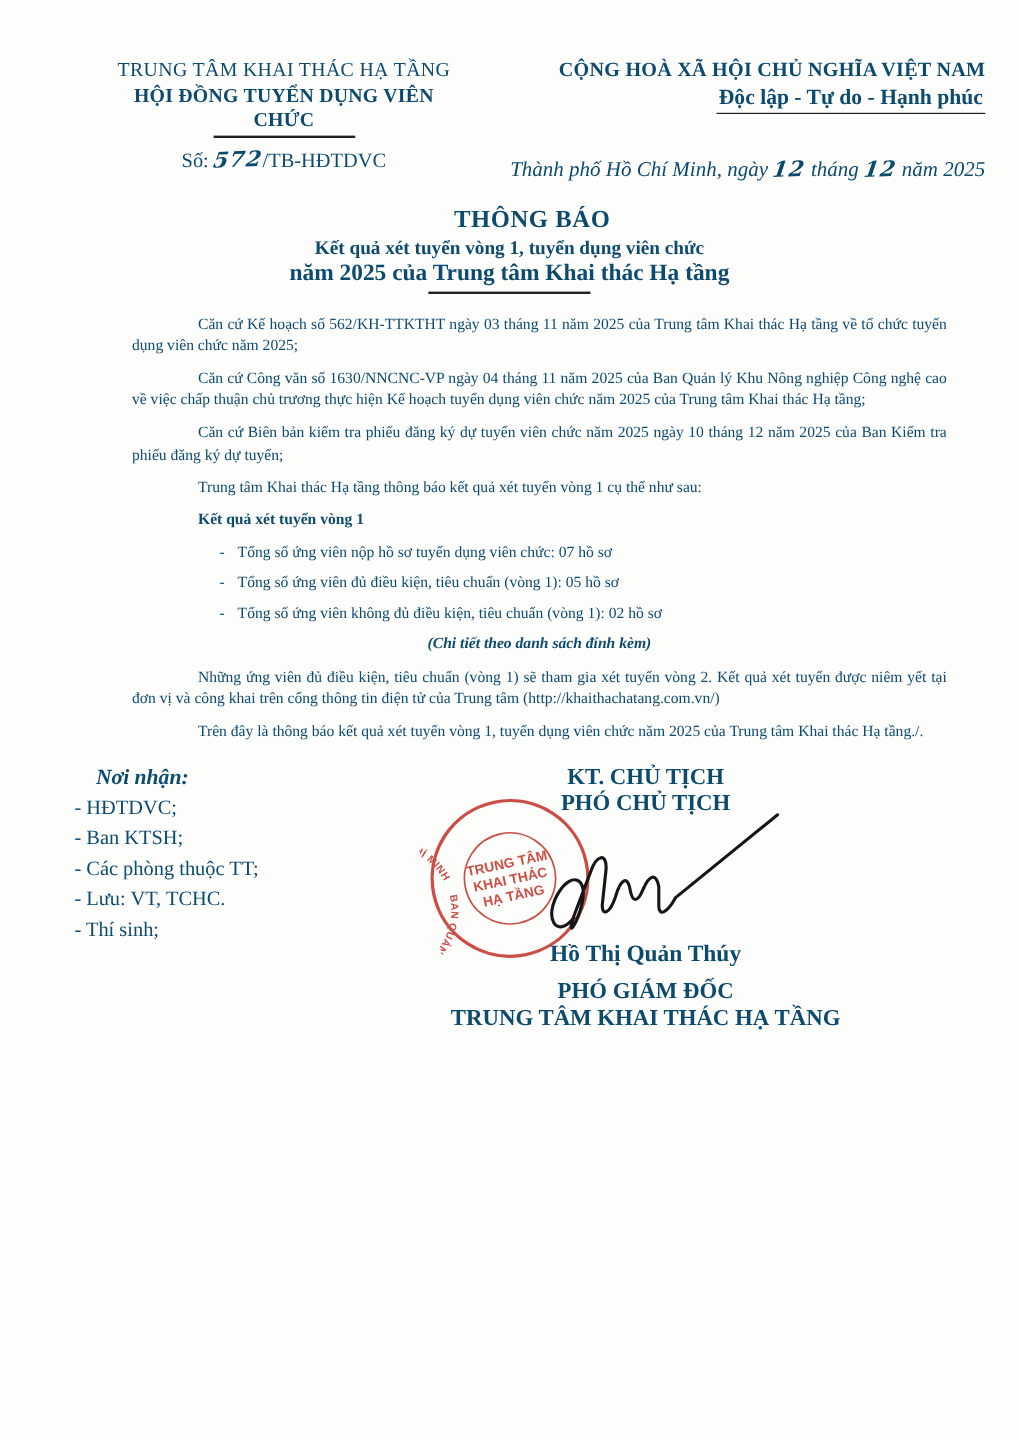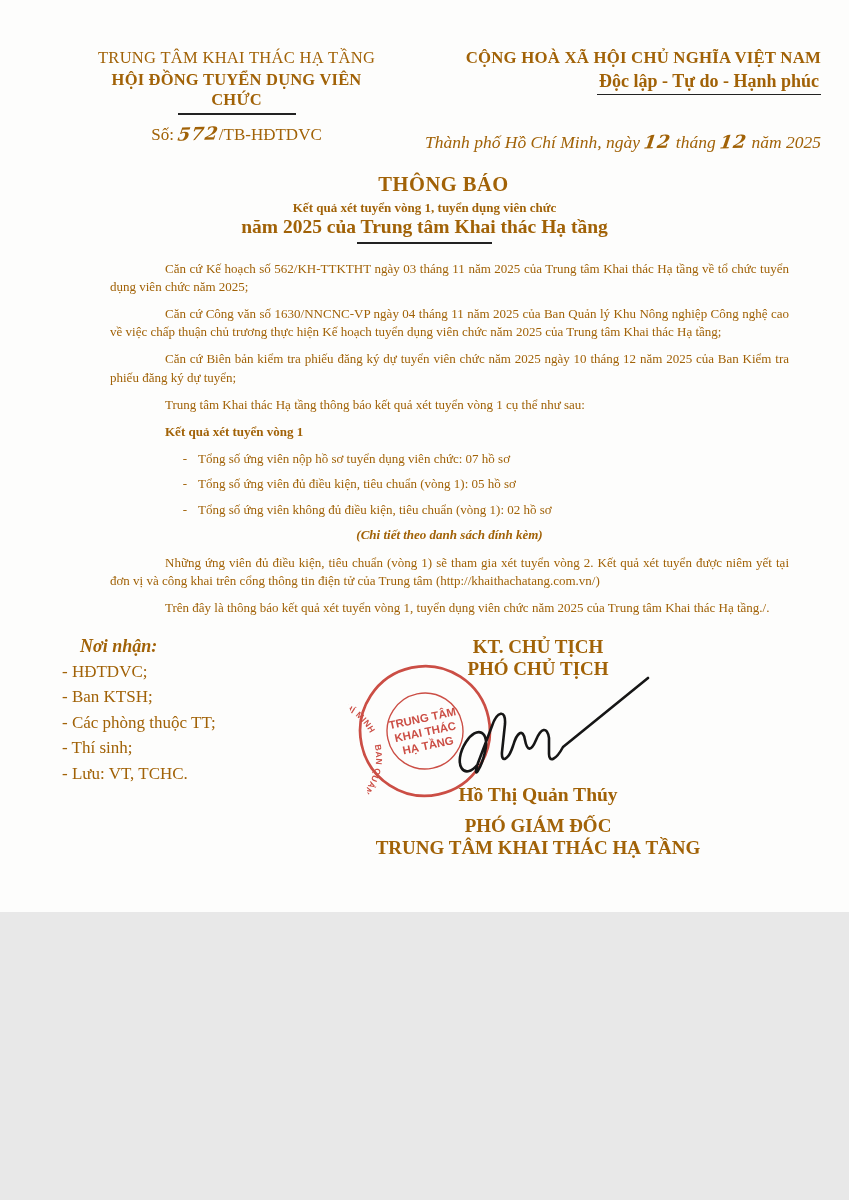--- a/index.html
+++ b/index.html
@@ -1,22 +1,22 @@
 <!DOCTYPE html>
 <html><head>
 <meta charset="utf-8">
 <style>
   html,body { margin:0; padding:0; }
   body { background:#e8e8e8; }
   .page {
     position:relative;
-    width:849px; height:912px;
+    width:849px; height:1200px;
     margin:0 auto;
     background:#fdfdfc;
-    color:#a16207;
+    color:#0c4a6e;
     font-family:"Liberation Serif","DejaVu Serif",serif;
     overflow:hidden;
   }
   
   .hdr { display:flex; padding:48px 28px 0 88px; }
   .hdr-left { width:340px; text-align:center; }
   .hdr-left .org1 { font-size:16.5px; letter-spacing:.3px; }
   .hdr-left .org2 { font-size:16.5px; font-weight:bold; margin-top:2px; letter-spacing:.2px; }
   .hdr-left .rule { width:118px; height:1.6px; background:#222; margin:3px auto 0; }
   .hdr-left .so { font-size:17px; margin-top:8px; }
@@ -26,21 +26,21 @@
                      border-bottom:1.7px solid #222; padding:0 2px 2px; margin-top:3px; }
   .hdr-right .dateline { font-size:17.5px; font-style:italic; margin-top:36px; padding-left:40px; white-space:nowrap; }
   .hand {
     font-family:"DejaVu Serif",serif; font-style:italic; font-weight:bold;
     display:inline-block; transform:skewX(-10deg) rotate(-2deg);
     letter-spacing:1px; font-size:18px;
   }
   
   .titleblock { text-align:center; margin-top:20px; }
   .titleblock .kind  { font-size:20.5px; font-weight:bold; letter-spacing:.5px;margin-left:38px; }
-  .titleblock .t1    { font-size:13px; font-weight:bold; margin-top:4px; }
+  .titleblock .t1    { font-size:16px; font-weight:bold; margin-top:4px; }
   .titleblock .t2    { font-size:19.5px; font-weight:bold;font-family:Liberation Serif, serif; }
   .titleblock .rule  { width:135px; height:1.7px; background:#222; margin:4px auto 0; }
   
   .content { margin:16px 60px 0 110px; font-size:13px; line-height:1.40; }
   .para { text-align:justify; text-indent:55px; margin:0 0 9px 0; }
   .sect-heading { font-weight:bold; text-indent:55px; margin:0 0 9px 0; }
   .li { display:flex; margin:0 0 7px 0; }
   .li .marker { width:26px; text-align:center; margin-left:62px; flex:none; }
   .li .li-text { flex:1; }
   .note { text-align:center; font-style:italic; margin:2px 0 10px 0;font-weight:bold; }
@@ -122,22 +122,22 @@
     <p class="para">Những ứng viên đủ điều kiện, tiêu chuẩn (vòng 1) sẽ tham gia xét tuyển vòng 2. Kết quả xét tuyển được niêm yết tại đơn vị và công khai trên cổng thông tin điện tử của Trung tâm (http://khaithachatang.com.vn/)</p>
     <p class="para">Trên đây là thông báo kết quả xét tuyển vòng 1, tuyển dụng viên chức năm 2025 của Trung tâm Khai thác Hạ tầng./.</p>
   </div>
 
   <div class="footer">
     <div class="recipients">
       <div class="label">Nơi nhận:</div>
       <div class="rcpt">- HĐTDVC;</div>
       <div class="rcpt">- Ban KTSH;</div>
       <div class="rcpt">- Các phòng thuộc TT;</div>
+      <div class="rcpt">- Lưu: VT, TCHC.</div>
       <div class="rcpt">- Thí sinh;</div>
-      <div class="rcpt">- Lưu: VT, TCHC.</div>
     </div>
 
     <div class="sigblock">
       <div class="st1">KT. CHỦ TỊCH</div>
       <div class="st2">PHÓ CHỦ TỊCH</div>
 
       <svg class="stamp" viewBox="0 0 200 200">
         <g fill="none" stroke="#c5362c">
           <circle cx="100" cy="100" r="94" stroke-width="4"></circle>
           <circle cx="100" cy="100" r="55" stroke-width="2"></circle>

